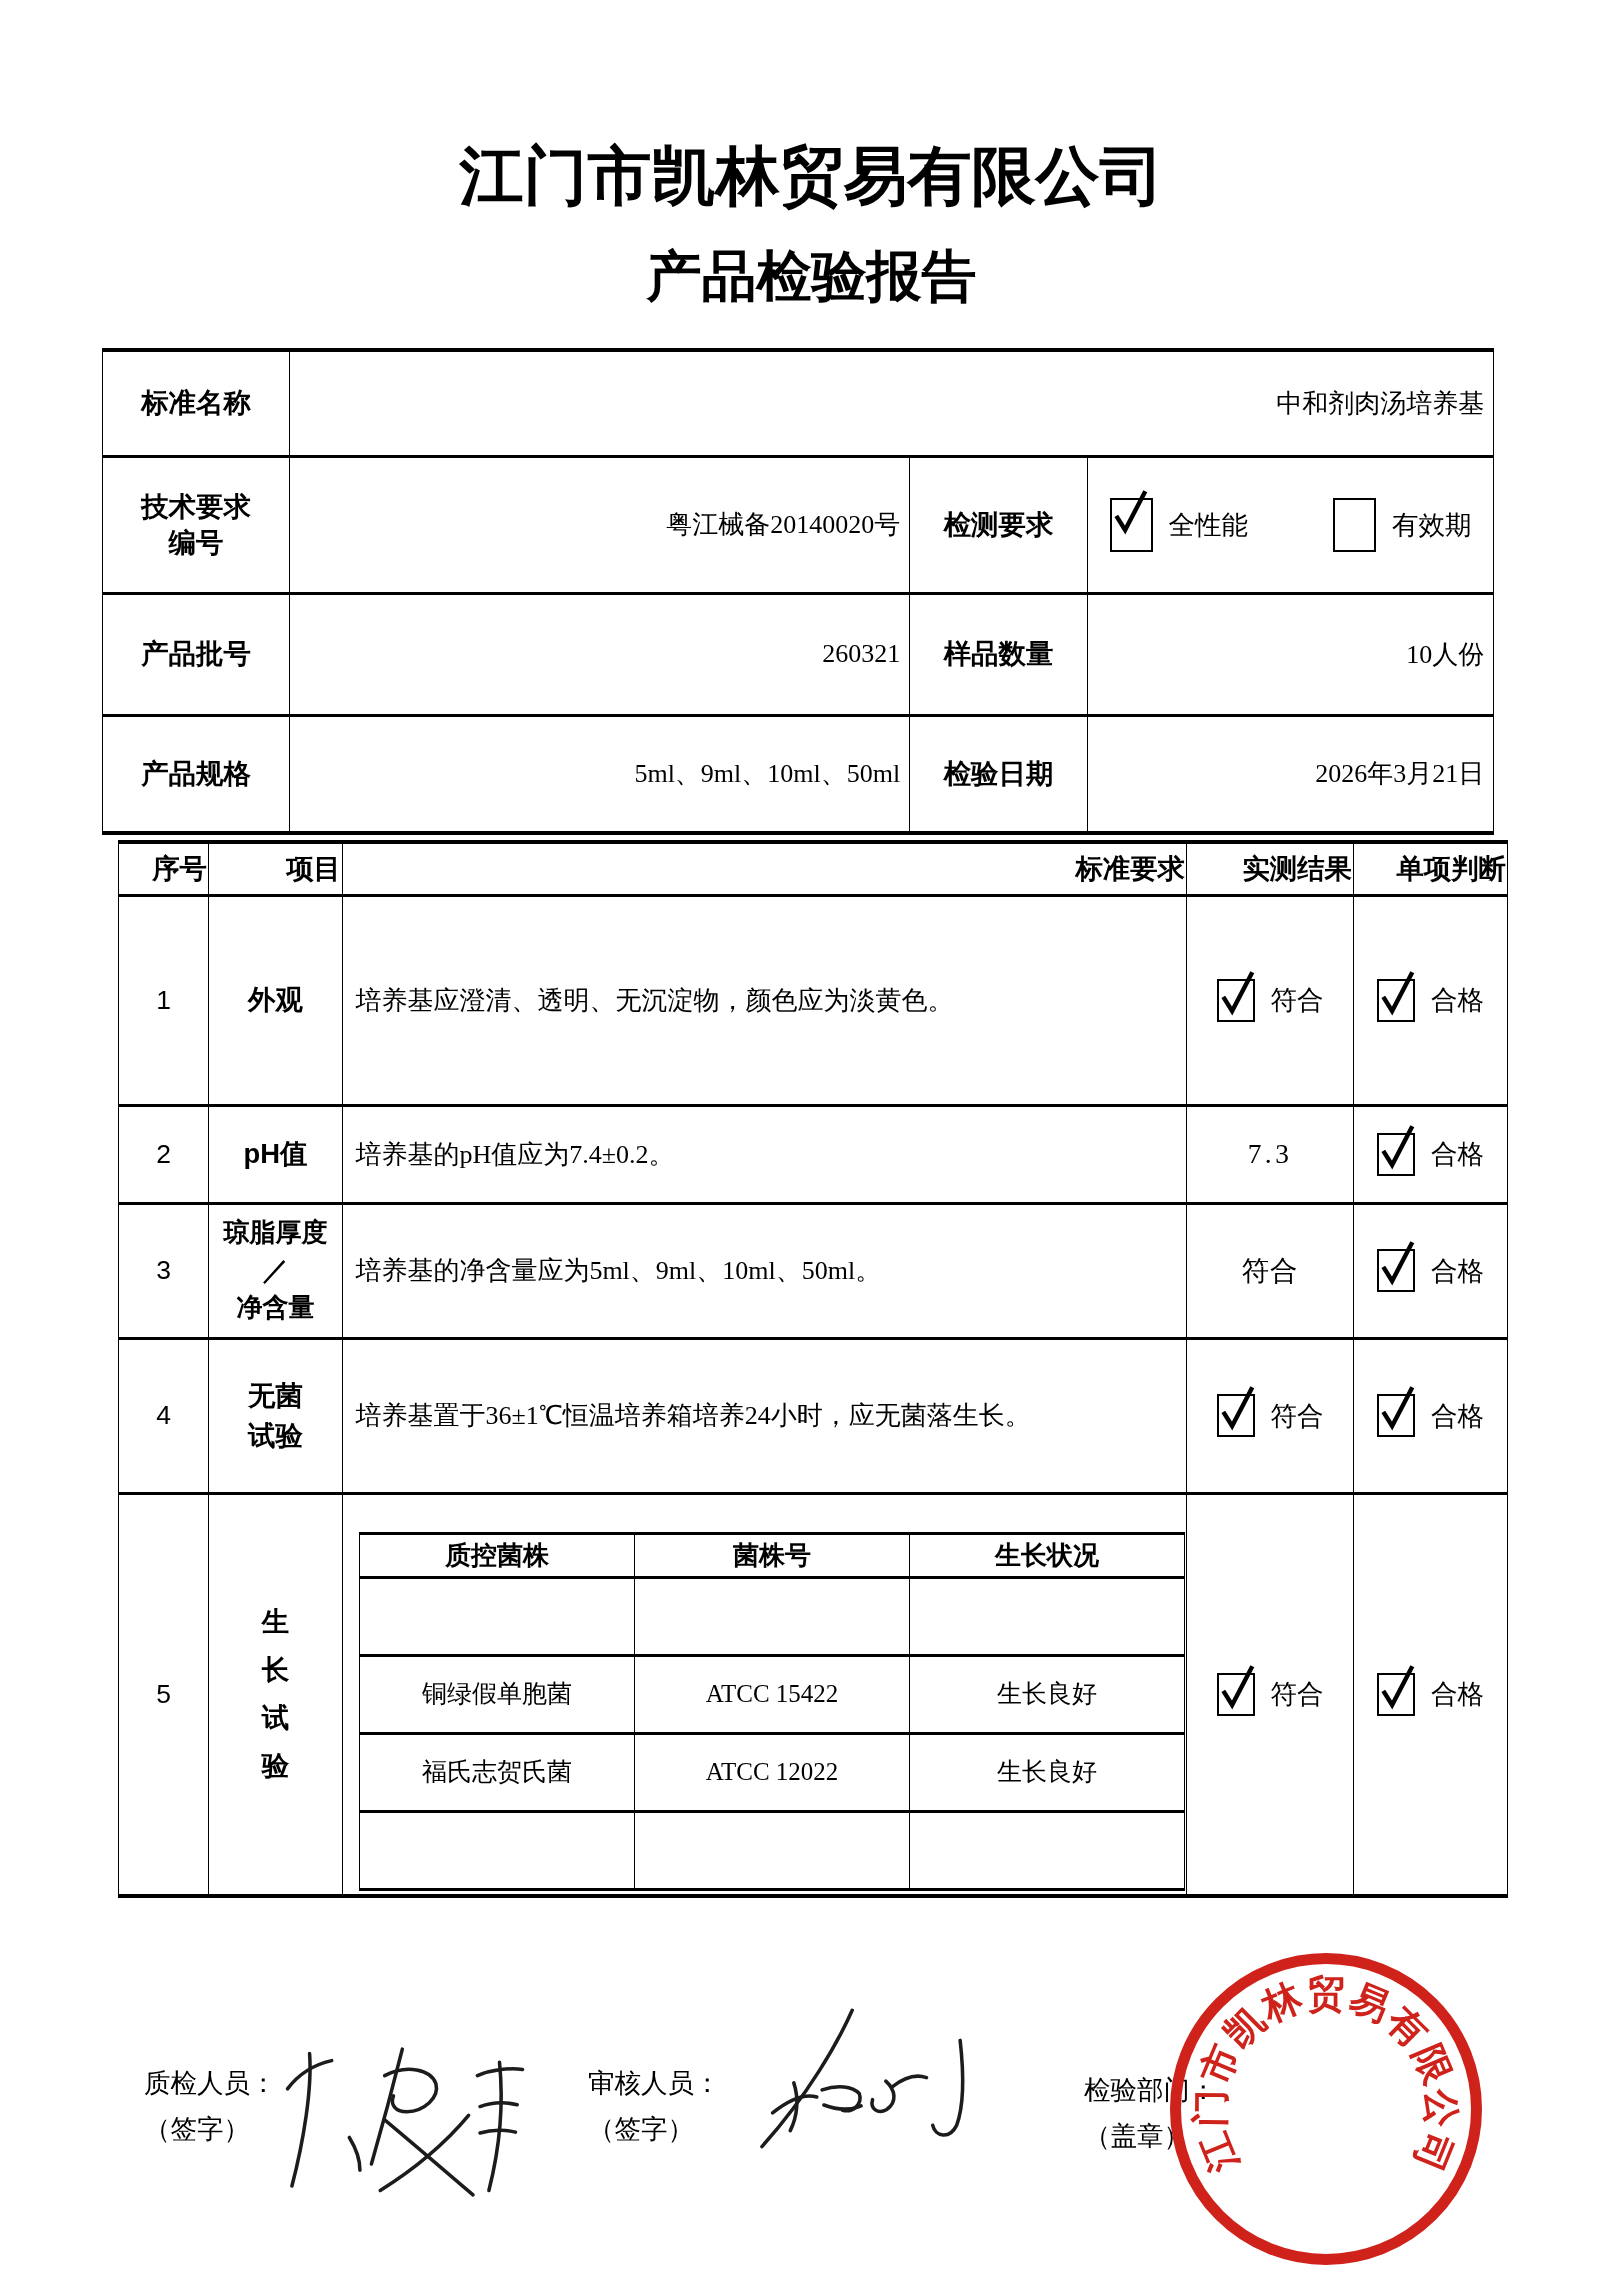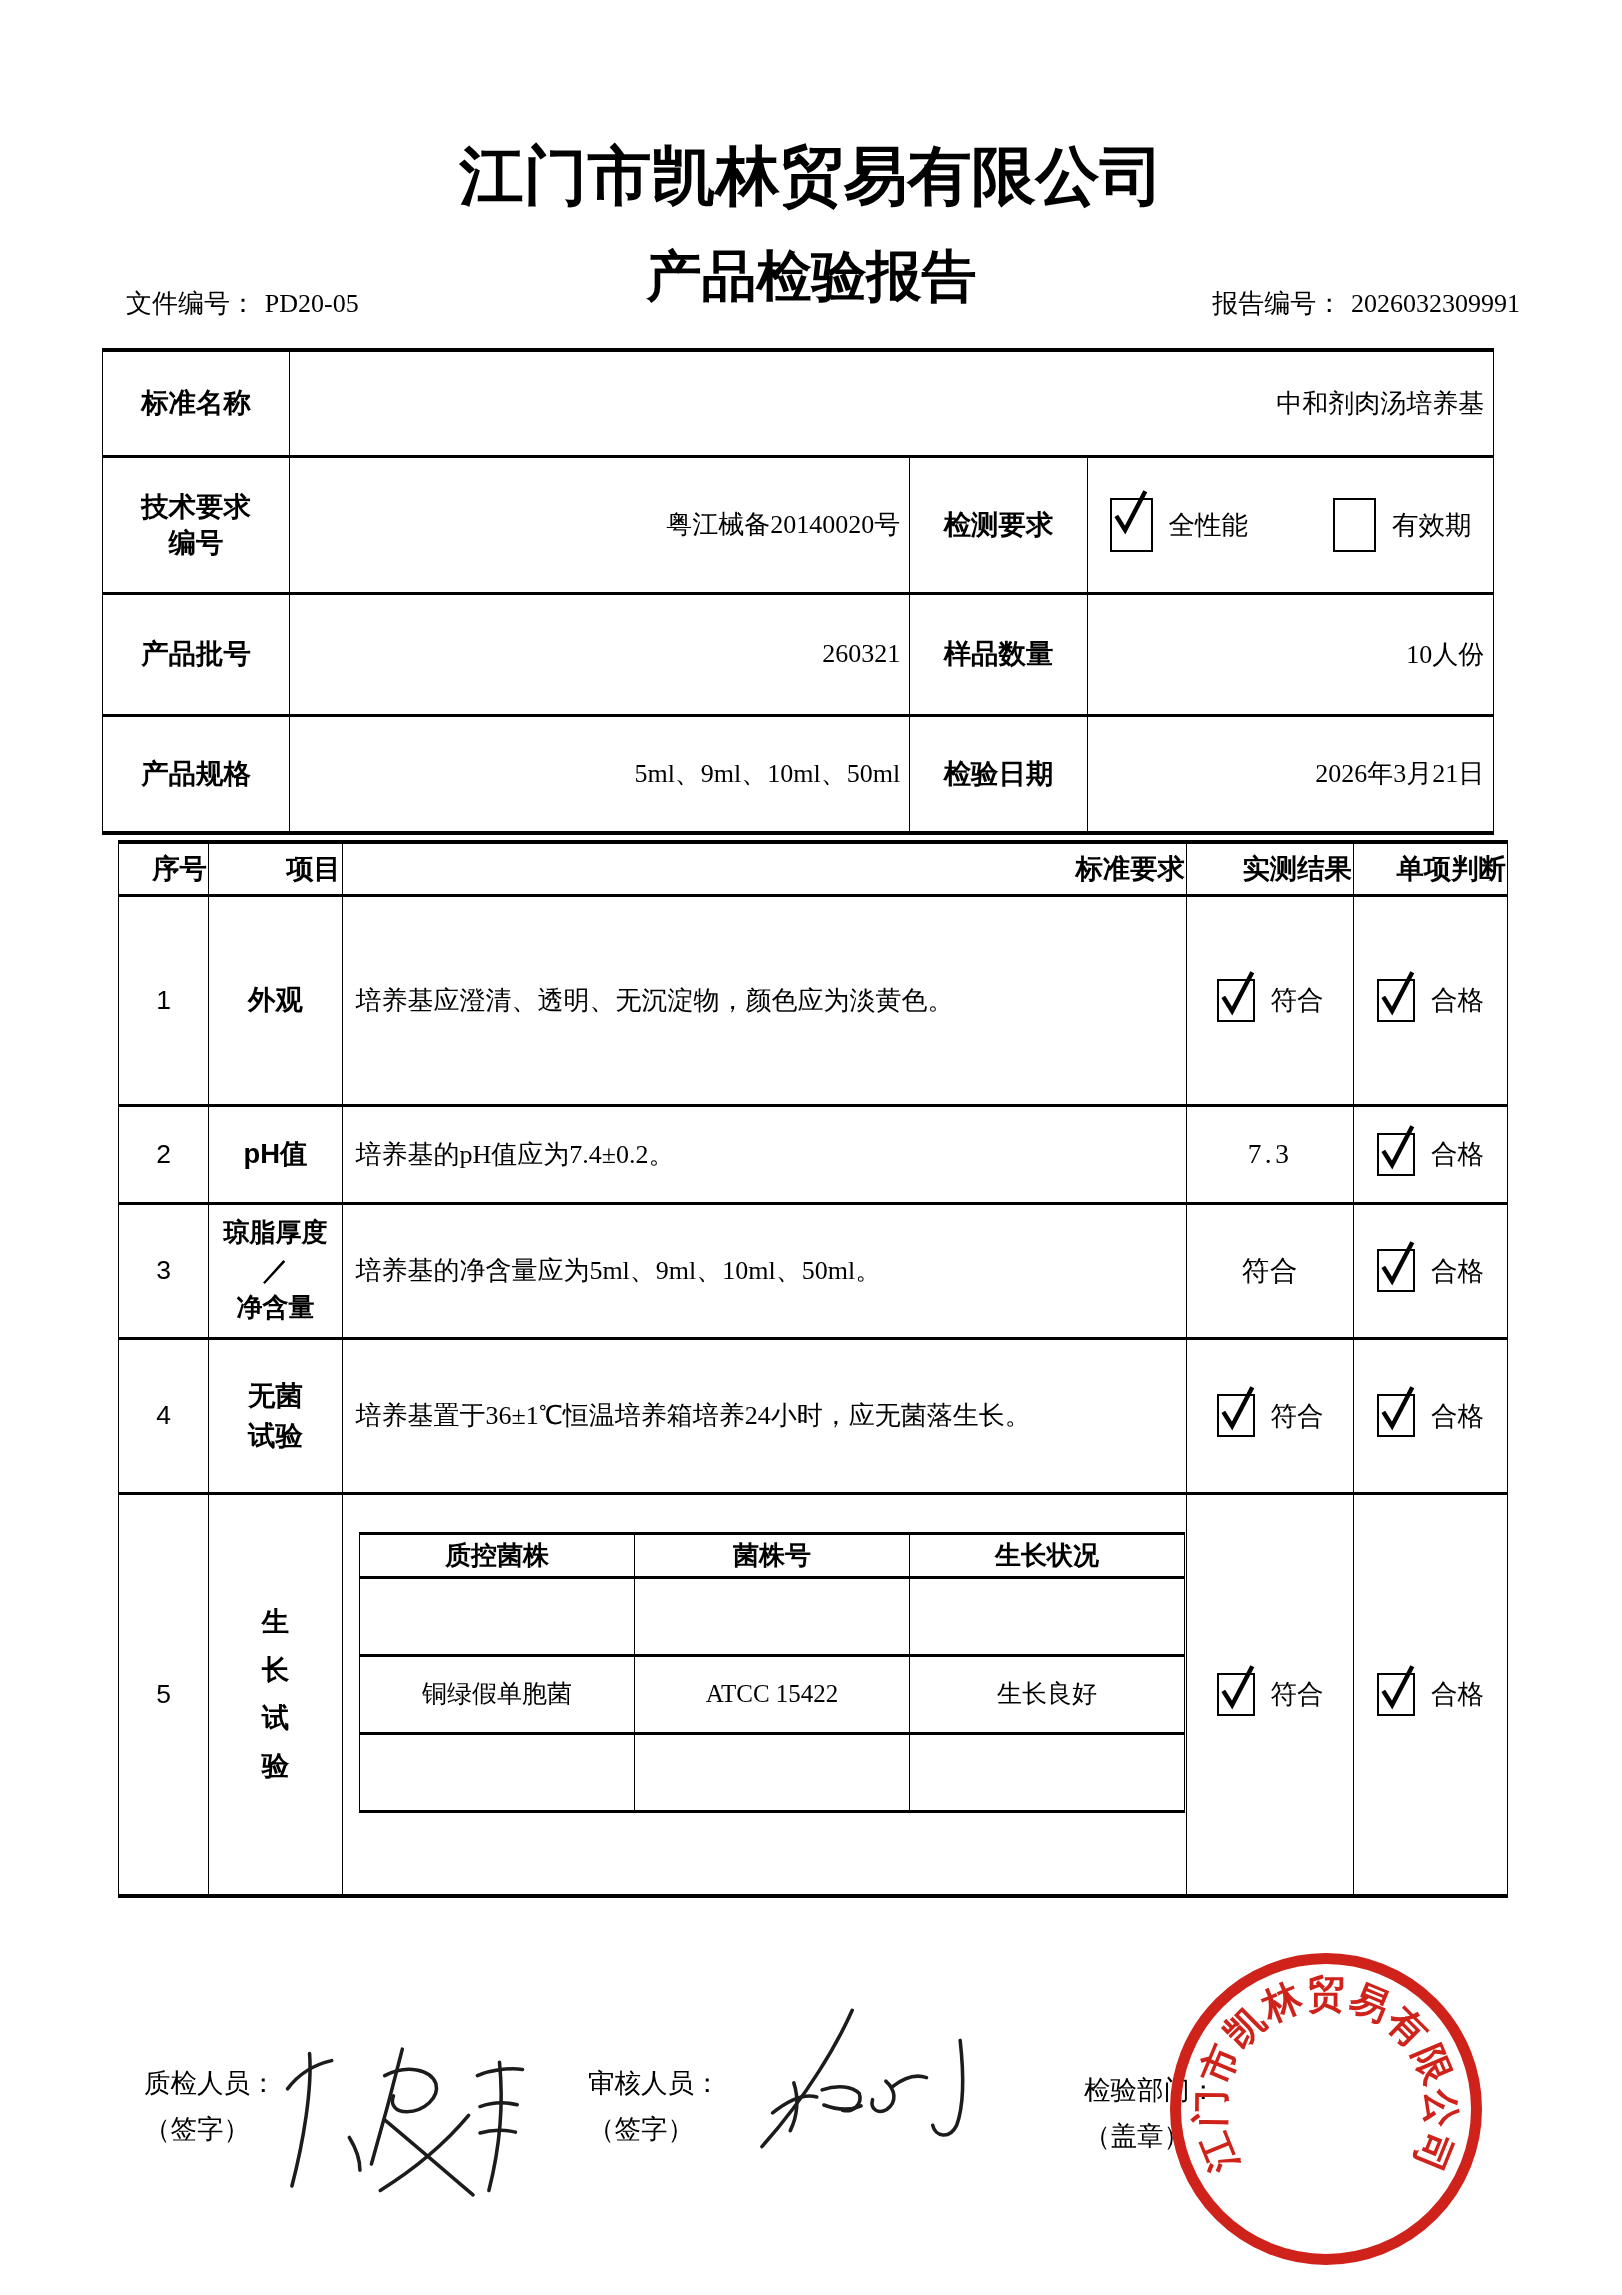--- a/index.html
+++ b/index.html
@@ -67,24 +67,20 @@
                 font-size:36px;letter-spacing:1.8px;}
 </style>
 </head>
 <body>
 
 <div class="page">
 
   <div class="title1 hei">江门市凯林贸易有限公司</div>
   <div class="title2 hei">产品检验报告</div>
 
-  <div class="meta">
-    <span class="pair"><span>文件编号：</span><span class="num">PD20-05</span></span>
-    <span class="pair"><span>报告编号：</span><span class="num">2026032309991</span></span>
-  </div>
 
   <table class="t" id="t1">
     <colgroup>
         <col style="width:187px">
         <col style="width:620px">
               <col style="width:178px">
         <col style="width:406px">
       </colgroup>
     <tbody>
         <tr style="height:106px">
@@ -254,20 +250,25 @@
             <td class="gcell"></td>
             <td class="gcell"></td>
             <td class="gcell"></td>
           </tr>
           <tr style="height:78px">
             <td class="gcell">铜绿假单胞菌</td>
             <td class="gcell">ATCC 15422</td>
             <td class="gcell">生长良好</td>
           </tr>
           <tr style="height:78px">
+            <td class="gcell">福氏志贺氏菌</td>
+            <td class="gcell">ATCC 12022</td>
+            <td class="gcell">生长良好</td>
+          </tr>
+          <tr style="height:78px">
             <td class="gcell"></td>
             <td class="gcell"></td>
             <td class="gcell"></td>
           </tr>
         </tbody>
             </table>
       </td>
       <td class="ckcell">
         <div class="ckwrap">
           <span class="cb checked">

